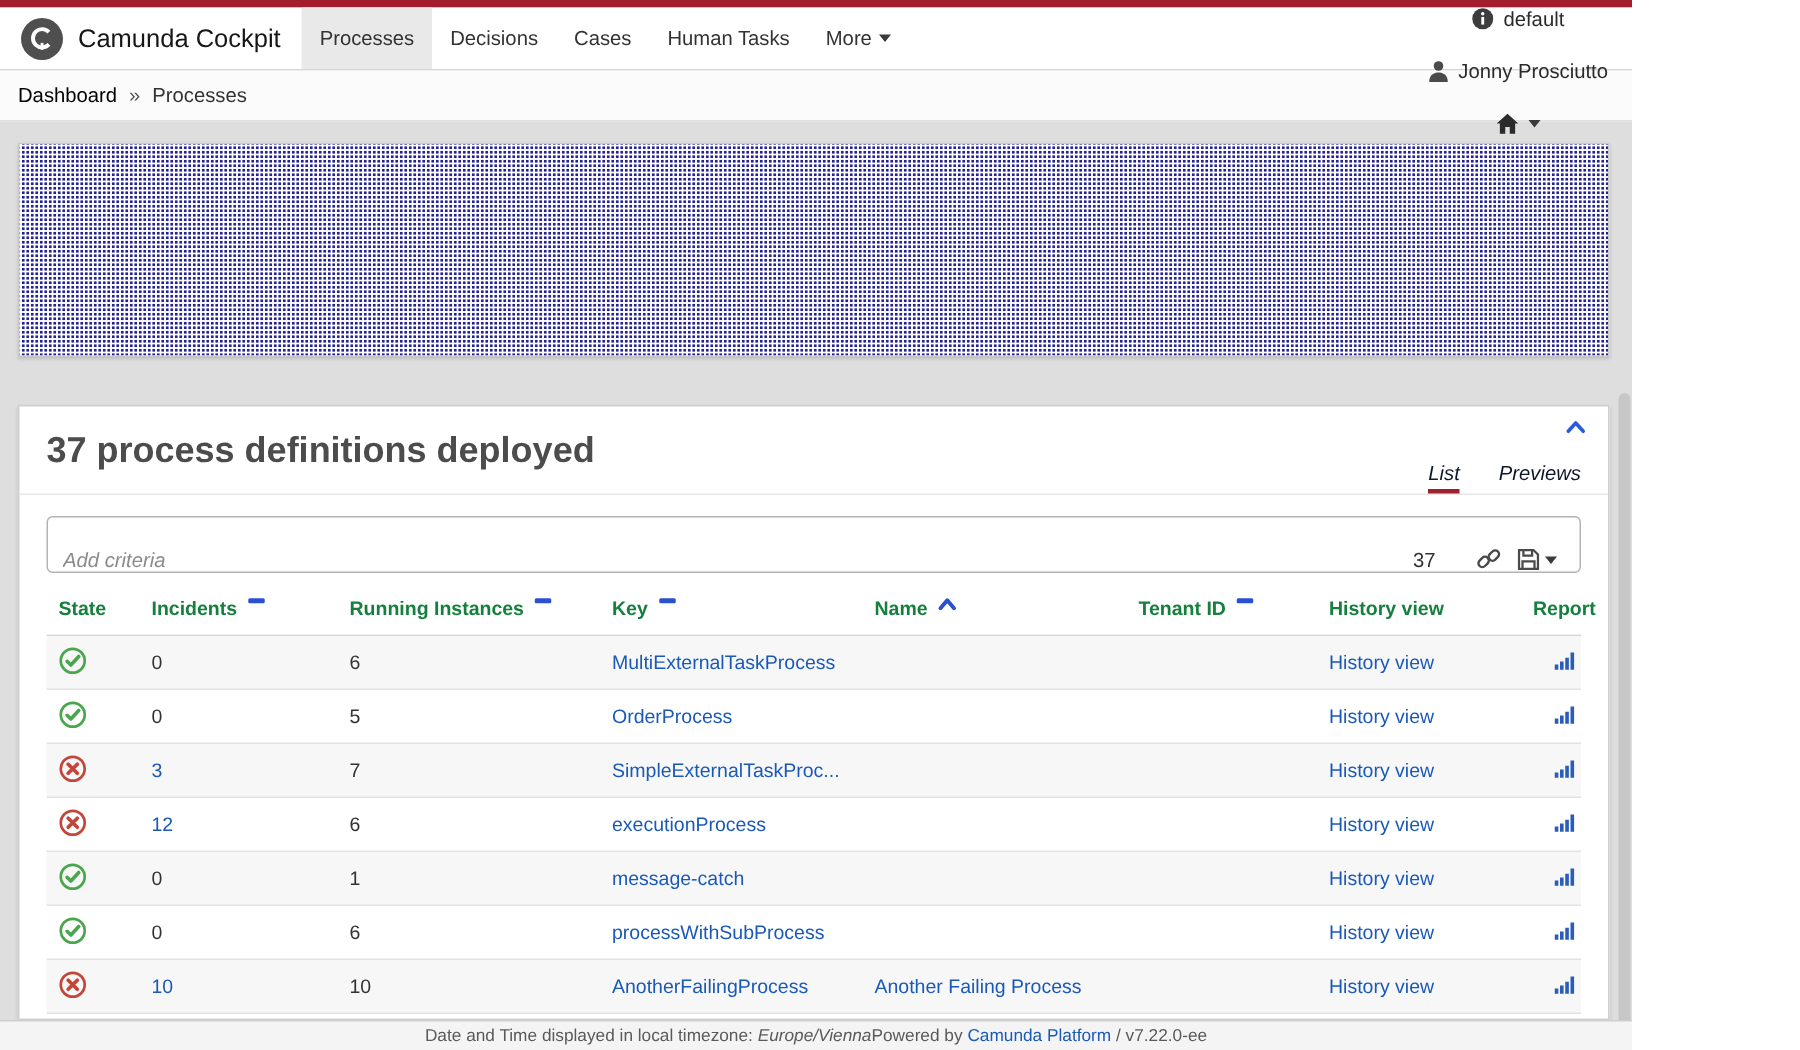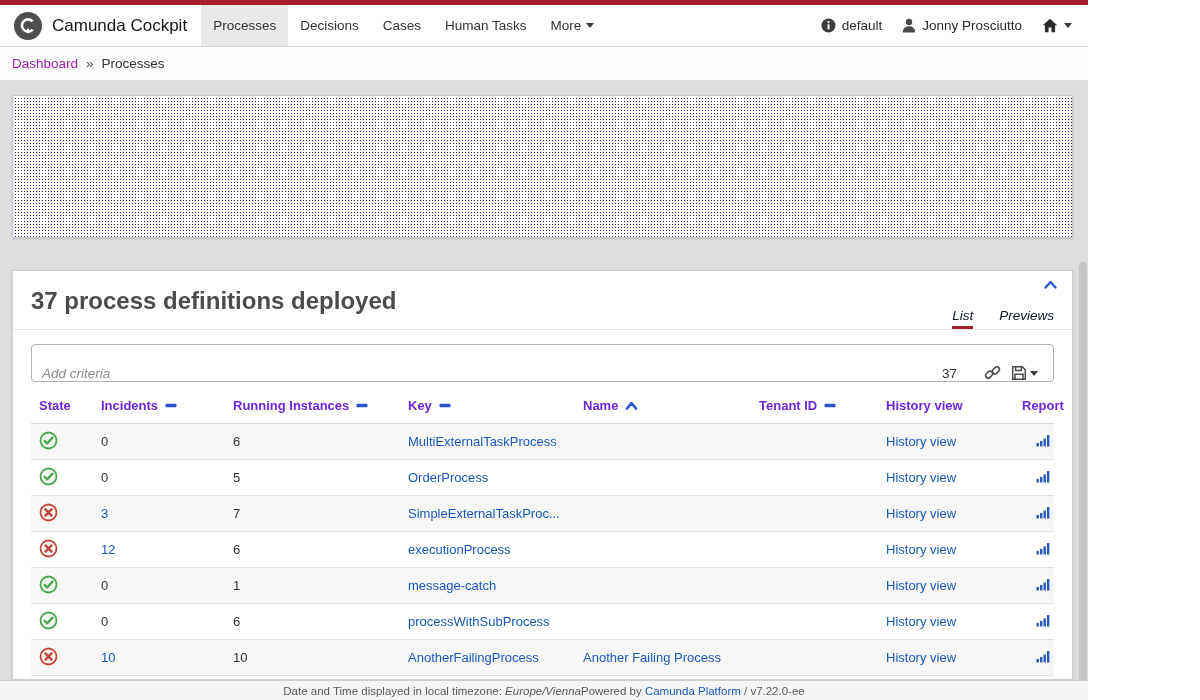--- a/index.html
+++ b/index.html
@@ -9,27 +9,27 @@
 
   
   .topstrip { height:5px; background:#a31d2c; }
   .navbar { height:42px; background:#fff; border-bottom:1px solid #d6d6d6; display:flex; align-items:stretch; padding-left:14px; padding-right:16px; }
   .brand-wrap { display:flex; align-items:center; margin-right:14px; cursor:pointer; }
   .logo { width:28px; height:28px; border-radius:50%; background:#4f4f4f; display:flex; align-items:center; justify-content:center; margin-right:10px; flex:0 0 auto; }
   .brand { font-size:17px; color:#161616; font-weight:500; white-space:nowrap; }
   .nav-tabs { display:flex; align-items:stretch; }
   .nav-tab { display:flex; align-items:center; gap:5px; padding:0 12px; font-size:13.5px; color:#333; cursor:pointer; white-space:nowrap; }
   .nav-tab.active { background:#e9e9e9; }
-  .nav-right { margin-left:auto; display:flex; align-items:center; gap:20px; font-size:13.5px; color:#2b2b2b; }
+  .nav-right { margin-left:auto; display:flex; align-items:center; gap:20px; font-size:13.5px; color:#2b2b2b;flex-direction:column; }
   .nav-right .item { display:flex; align-items:center; gap:6px; cursor:pointer; white-space:nowrap; }
   .caret { width:0; height:0; border-left:4px solid transparent; border-right:4px solid transparent; border-top:5px solid #3a3a3a; display:inline-block; }
 
   
   .breadcrumb { height:34px; background:#fbfbfb; border-bottom:1px solid #e0e0e0; display:flex; align-items:center; padding:0 12px; font-size:13.5px; gap:8px; }
-  .breadcrumb a { color:#a21caf; text-decoration:none; cursor:pointer; }
+  .breadcrumb a { color:#000000; text-decoration:none; cursor:pointer; }
   .breadcrumb .sep { color:#555; }
   .breadcrumb .current { color:#333; }
 
   
   .plugin-area { position:absolute; left:12px; right:15px; top:95px; height:143px;
     background-color:#fff;
     background-image: radial-gradient(circle, #23238f 0.9px, rgba(0,0,0,0) 1px);
     background-size:3px 3px; background-position:1px 1px;
     border:1px solid #c9c9c9; box-shadow:0 1px 2px rgba(0,0,0,.15); }
 
@@ -46,21 +46,21 @@
   .search-bar { margin:14px 18px 0; height:38px; border:1px solid #b3b3b3; border-radius:4px; display:flex; align-items:flex-end; padding:0 10px; background:#fff; }
   .search-bar input { flex:1; border:none; outline:none; font-size:13.5px; font-style:italic; color:#444; background:transparent; font-family:"Liberation Sans", sans-serif; }
   .search-bar input::placeholder { color:#8b8b8b; font-style:italic; }
   .search-count { font-size:13.5px; color:#333; margin-right:22px; }
   .icon-btn { background:none; border:none; cursor:pointer; display:flex; align-items:center; gap:3px; padding:0 5px; line-height:0; }
 
   
   .ptable { margin:12px 18px 0; }
   .thead, .tr { display:grid; grid-template-columns:62px 132px 175px 175px 176px 127px 136px 77px 1fr; }
   .thead { padding:4px 0 10px 0; border-bottom:1px solid #d9d9d9; }
-  .th { font-size:13px; font-weight:bold; color:#6d28d9; padding-left:8px; display:flex; align-items:center; gap:7px; white-space:nowrap; }
+  .th { font-size:13px; font-weight:bold; color:#15803d; padding-left:8px; display:flex; align-items:flex-start; gap:7px; white-space:nowrap; }
   .tr { height:36px; align-items:center; border-bottom:1px solid #e3e3e3; }
   .tr.odd { background:#f7f7f7; }
   .td { font-size:13px; color:#333; padding-left:8px; white-space:nowrap; overflow:hidden; }
   .td a { color:#1a59b8; text-decoration:none; cursor:pointer; }
   .state-icon { display:inline-flex; line-height:0; }
   .row-btn { background:none; border:none; cursor:pointer; line-height:0; padding:0 0 0 14px; }
 
   
   .footer { position:absolute; left:0; right:0; bottom:0; height:20px; background:#f4f4f4; border-top:1px solid #cfcfcf; display:flex; align-items:center; justify-content:center; padding:0 10px; font-size:11.5px; color:#5a5a5a; }
   .footer .tz { font-style:italic; }

